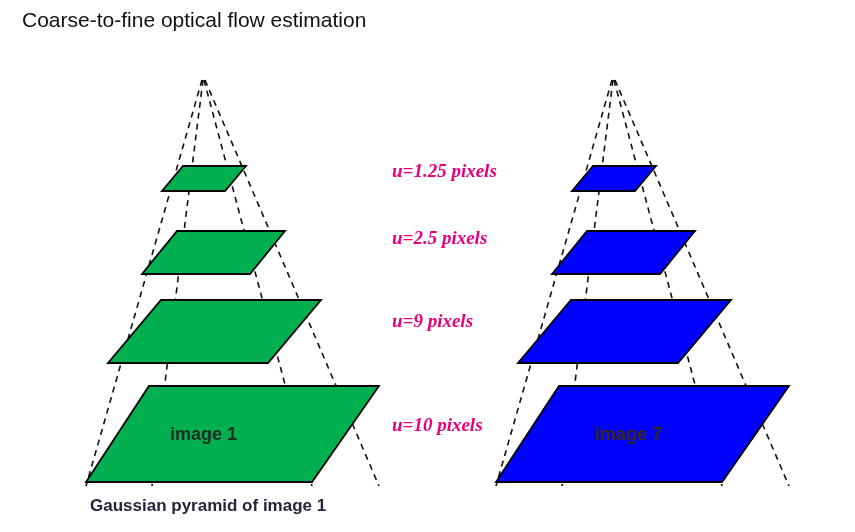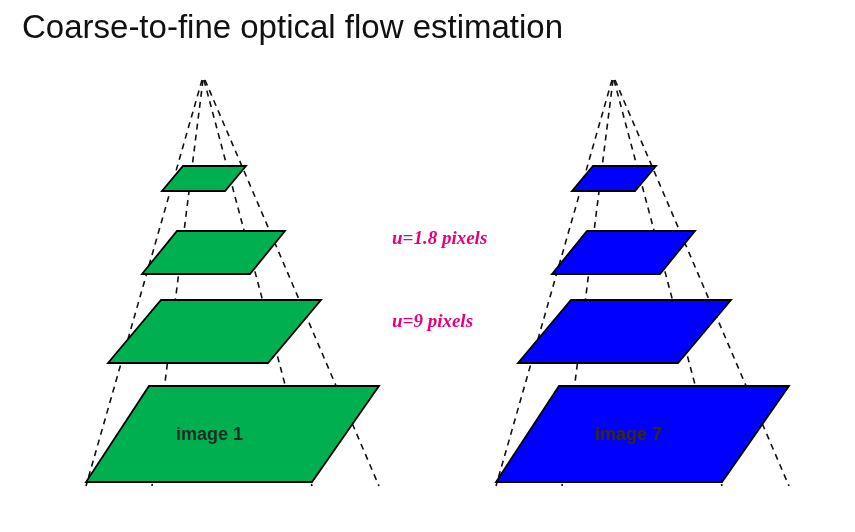--- a/index.html
+++ b/index.html
@@ -13,21 +13,21 @@
     height: 532px;
     background: #ffffff;
     overflow: hidden;
     font-family: "Liberation Sans", sans-serif;
   }
   #title {
     position: absolute;
     left: 22px;
     top: 8px;
     font-family: "Liberation Sans", sans-serif;
-    font-size: 33px;
+    font-size: 21px;
     font-weight: normal;
     color: #111111;
     letter-spacing: 0px;
     white-space: nowrap;
   }
   #figure-svg {
     position: absolute;
     left: 0;
     top: 0;
     width: 855px;
@@ -99,20 +99,23 @@
       <polygon points="593,166 656,166 635,191 572,191" fill="#0000ff" stroke="#000000" stroke-width="1.8"></polygon>
 
       <polygon points="587,231 695,231 660,274 552,274" fill="#0000ff" stroke="#000000" stroke-width="1.8"></polygon>
 
       <polygon points="571,300 731,300 678,363 518,363" fill="#0000ff" stroke="#000000" stroke-width="1.8"></polygon>
 
       <polygon points="559,386 789,386 722,482 496,482" fill="#0000ff" stroke="#000000" stroke-width="1.8"></polygon>
     </g>
   </svg>
 
-  <div class="flow-label" style="left:392px; top:227px;">u=1.8 pixels</div>
+  <div class="flow-label" style="left:392px; top:160px;">u=1.25 pixels</div>
+  <div class="flow-label" style="left:392px; top:227px;">u=2.5 pixels</div>
   <div class="flow-label" style="left:392px; top:310px;">u=9 pixels</div>
+  <div class="flow-label" style="left:392px; top:414px;">u=10 pixels</div>
 
-  <div class="slab-label" id="image1-label" style="left:176px; top:424px;">image 1</div>
+  <div class="slab-label" id="image1-label" style="left:170px; top:424px;">image 1</div>
   <div class="slab-label" id="image2-label" style="left:595px; top:424px;">image 7</div>
 
+  <div class="pyramid-caption" style="left:90px; top:496px;">Gaussian pyramid of image 1</div>
 
 </div>
 
 </body></html>

